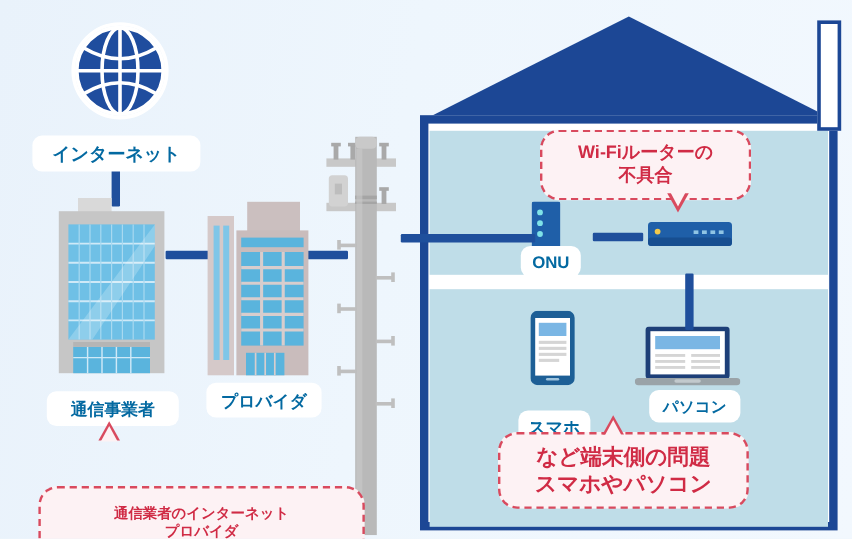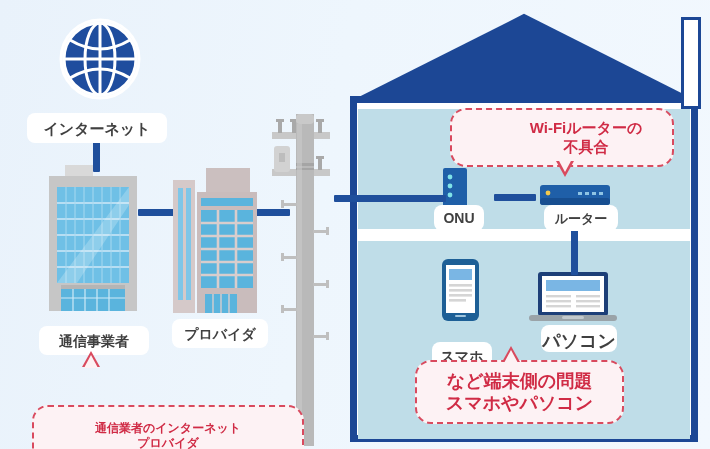--- a/index.html
+++ b/index.html
@@ -9,21 +9,21 @@
     font-family:"Liberation Sans","DejaVu Sans",sans-serif;
   }
   #stage{position:relative;width:710px;height:449px;background:#eef5fb;overflow:hidden;}
 
   
   .bg-grad{position:absolute;inset:0;background:linear-gradient(100deg,#e9f2fb 0%,#eef6fd 45%,#f2f8fe 100%);}
 
   
   .pill{
     position:absolute;background:#fff;border-radius:6px;
-    color:#404040;font-weight:bold;text-align:center;
+    color:#0369a1;font-weight:bold;text-align:center;
     white-space:nowrap;line-height:1;
     display:flex;align-items:center;justify-content:center;
     box-shadow:0 0 0 2px #fff;
     z-index:30;
   }
 
   
   .conn{position:absolute;background:#1f4f9c;z-index:12;border-radius:1px;}
   .conn-h{height:7px;}
   .conn-v{width:7px;}
@@ -247,23 +247,20 @@
       <rect x="0" y="13" width="70" height="7" rx="3" fill="#174e90"></rect>
       <circle cx="8" cy="8" r="2.4" fill="#f2c94c"></circle>
       <g fill="#8fc4e4">
         <rect x="38" y="7" width="4" height="3"></rect>
           <rect x="45" y="7" width="4" height="3"></rect>
         <rect x="52" y="7" width="4" height="3"></rect>
           <rect x="59" y="7" width="4" height="3"></rect>
       </g>
     </svg>
   </div>
-  <div class="pill" style="left:546px;top:207px;width:70px;height:22px;font-size:13px;">
-    <span>ルーター</span>
-  </div>
 
   <div class="conn conn-v" style="left:571px;top:228px;height:47px;z-index:25;"></div>
 
   <div class="device" style="left:442px;top:259px;width:37px;height:62px;">
     <svg width="37" height="62" viewBox="0 0 37 62">
       <rect x="0" y="0" width="37" height="62" rx="6" fill="#1d5f96"></rect>
       <rect x="4" y="6" width="29" height="48" fill="#ffffff"></rect>
       <rect x="7" y="10" width="23" height="11" fill="#7ab6e4"></rect>
       <g fill="#d5d5d5">
         <rect x="7" y="25" width="23" height="2.6"></rect>
@@ -288,25 +285,25 @@
         <rect x="17" y="28" width="25" height="2.4"></rect>
         <rect x="17" y="33" width="25" height="2.4"></rect>
         <rect x="47" y="23" width="24" height="2.4"></rect>
         <rect x="47" y="28" width="24" height="2.4"></rect>
         <rect x="47" y="33" width="24" height="2.4"></rect>
       </g>
       <rect x="0" y="43" width="88" height="6" rx="3" fill="#9aa3a8"></rect>
       <rect x="33" y="44" width="22" height="3" rx="1.5" fill="#c2c9cd"></rect>
     </svg>
   </div>
-  <div class="pill" style="left:543px;top:327px;width:72px;height:23px;font-size:18px;align-items:flex-end;">
+  <div class="pill" style="left:543px;top:327px;width:72px;height:23px;font-size:13px;">
     <span>パソコン</span>
   </div>
 
-  <div class="bubble" style="left:450px;top:108px;width:172px;height:55px;font-size:15px;padding-left:48px;">
+  <div class="bubble" style="left:450px;top:108px;width:172px;height:55px;font-size:15px;">
     <span class="ln">Wi-Fiルーターの</span>
     <span class="ln">不具合</span>
   </div>
   <div class="tail" style="left:556px;top:161px;border-left:9px solid transparent;border-right:9px solid transparent;border-top:16px solid #d94a5e;"></div>
   <div class="tail" style="left:558px;top:159px;border-left:7px solid transparent;border-right:7px solid transparent;border-top:13px solid #fdf2f4;z-index:42;"></div>
 
   <div class="bubble" style="left:32px;top:365px;width:268px;height:58px;font-size:12px;margin-top:40px;">
     <span class="ln">通信業者のインターネット</span>
     <span class="ln">プロバイダ</span>
   </div>

